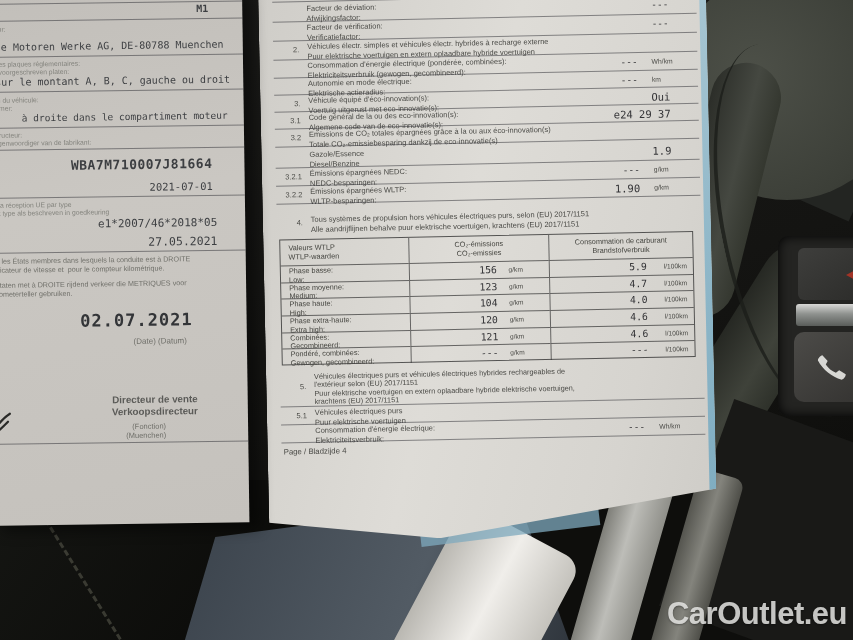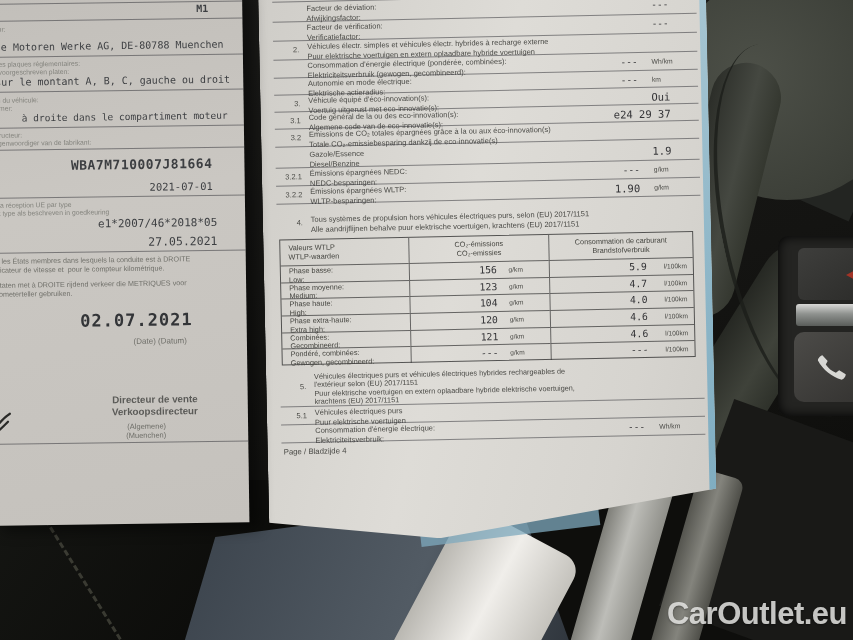--- a/index.html
+++ b/index.html
@@ -344,18 +344,18 @@
     <div class="lp-lbl" style="top:289px;font-size:7.2px;line-height:9.4px;color:#70706a"><span>dstaten met à DROITE rijdend verkeer die METRIQUES voor</span><br><span>kilometerteller gebruiken.</span></div>
 
     <div class="lp-val r-align" style="top:320px;padding-right:54px;font-size:17px;font-weight:bold;letter-spacing:1px;color:#333538">02.07.2021</div>
     <div class="lp-lbl r-align" style="top:348px;left:auto;right:0;padding-right:60px;font-size:8px;color:#6e6e68">(Date) (Datum)</div>
 
     <svg class="sig-squiggle" width="40" height="34" viewBox="0 0 40 34">
       <path d="M2 30 C8 22 14 12 24 6 M6 28 C12 24 18 18 22 14" stroke="#2a2a28" stroke-width="2.2" fill="none" stroke-linecap="round"></path>
     </svg>
 
     <div class="lp-lbl r-align" style="top:404px;left:auto;right:0;padding-right:50px;font-size:9.8px;line-height:12px;font-weight:bold;color:#5b5b58"><span>Directeur de vente</span><br><span>Verkoopsdirecteur</span></div>
-    <div class="lp-lbl r-align" style="top:432px;left:auto;right:0;padding-right:82px;font-size:7.5px;line-height:9px;color:#6e6e68"><span>(Algemene)</span><br><span>(Muenchen)</span></div>
+    <div class="lp-lbl r-align" style="top:432px;left:auto;right:0;padding-right:82px;font-size:7.5px;line-height:9px;color:#6e6e68"><span>(Fonction)</span><br><span>(Muenchen)</span></div>
     <div class="hline" style="top:452px"></div>
   </div>
 
   <div class="watermark">CarOutlet.eu</div>
 </div>
 
 </body></html>

